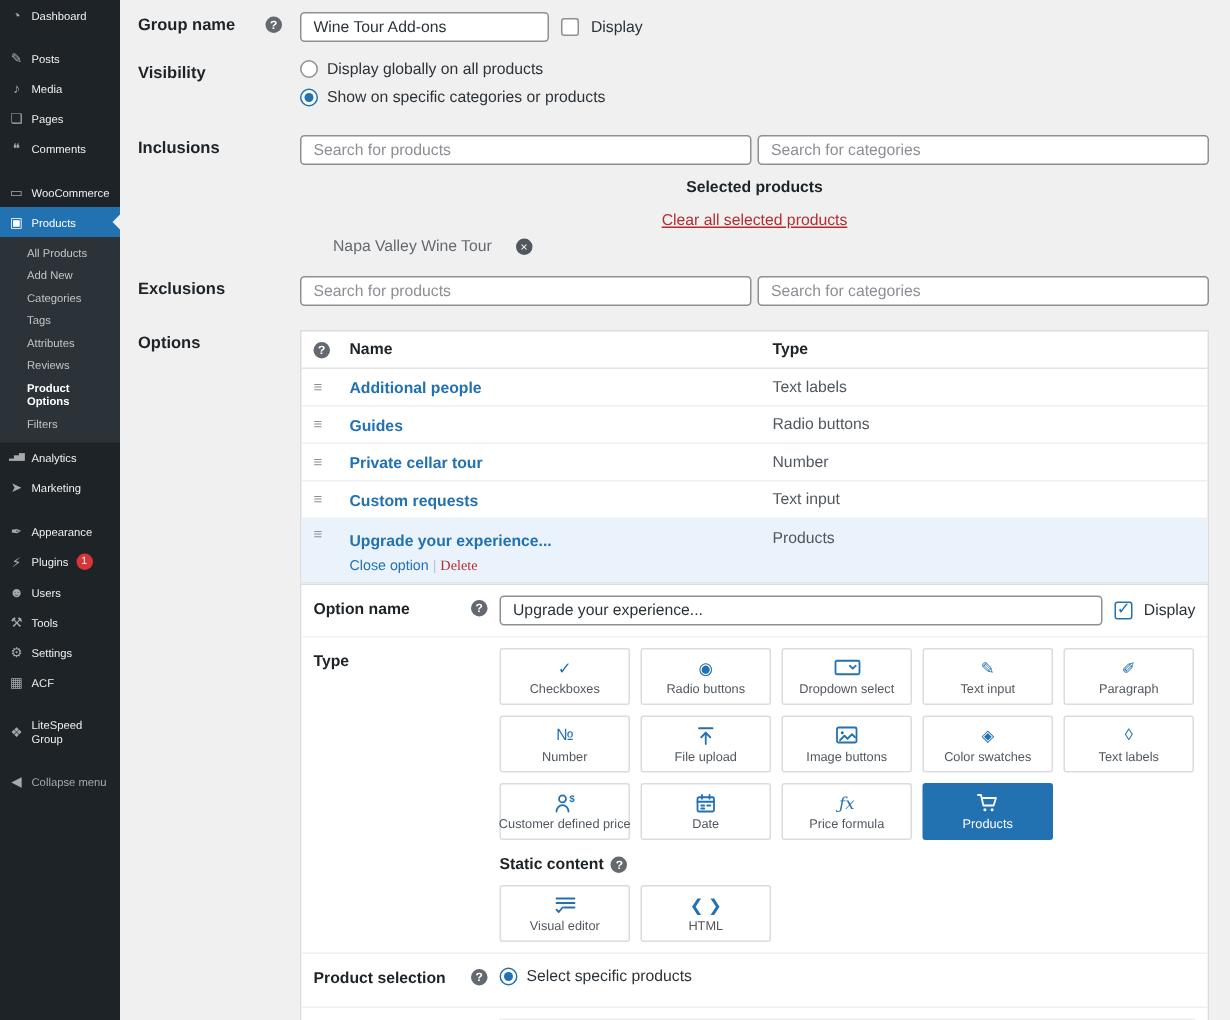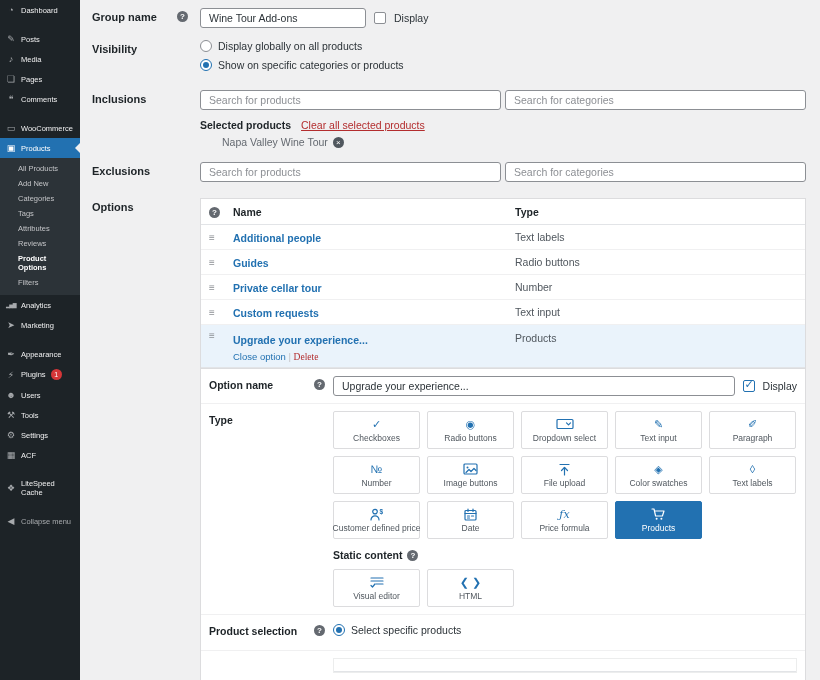--- a/index.html
+++ b/index.html
@@ -33,24 +33,24 @@
   .cb { width:12px; height:12px; flex:none; border:1px solid #8c8f94; border-radius:2px; background:#fff; position:relative; display:inline-block; }
   .cb.checked { border-color:#2271b1; }
   .cb.checked::after { content:"\2713"; position:absolute; left:1px; top:-3px; color:#2271b1; font-size:11px; font-weight:bold; }
   .cb-label { font-size:10.5px; color:#2c3338; }
   .rb { width:12px; height:12px; flex:none; border:1px solid #8c8f94; border-radius:50%; background:#fff; position:relative; display:inline-block; }
   .rb.checked { border-color:#2271b1; }
   .rb.checked::after { content:""; position:absolute; left:2px; top:2px; width:6px; height:6px; border-radius:50%; background:#2271b1; }
   .radio-line { display:flex; align-items:center; gap:6px; font-size:10.5px; color:#2c3338; margin-bottom:7px; }
   .two-col { display:flex; gap:4px; }
   .two-col .ti { flex:1; }
-  .sel-line { font-size:10.5px; margin:9px 0 5px; display:flex; gap:10px; align-items:center; }
+  .sel-line { font-size:10.5px; margin:9px 0 5px; display:flex; gap:10px; align-items:center;flex-direction:column; }
   .sel-line b { font-size:10.5px; }
   .red-link { color:#b32d2e; text-decoration:underline; cursor:pointer; font-size:10.5px; }
-  .tag-line { display:flex; align-items:center; gap:5px; font-size:10.5px; color:#646970; margin-left:8px;padding-left:14px; }
+  .tag-line { display:flex; align-items:center; gap:16px; font-size:10.5px; color:#646970; margin-left:8px;padding-left:14px; }
   .x-badge { width:11px; height:11px; border-radius:50%; background:#50575e; color:#fff; font-size:8px; display:inline-flex; align-items:center; justify-content:center; cursor:pointer; }
 
   
   .opt-table { flex:1; background:#fff; border:1px solid #dcdcde; }
   .ot-header { display:flex; align-items:center; padding:6px 8px; border-bottom:1px solid #e2e4e7; font-weight:bold; font-size:10.5px; }
   .c-help { width:24px; flex:none; }
   .c-name { flex:1; }
   .c-type { flex:1; }
   .ot-row { display:flex; align-items:center; padding:0 8px; height:25px; border-bottom:1px solid #f0f0f1; }
   .ot-row .drag, .pt-row .drag { width:24px; flex:none; color:#8c8f94; font-size:10px; cursor:grab; }
@@ -154,21 +154,21 @@
       <span class="mi">⚙</span>
       <span>Settings</span>
     </div>
     <div class="menu-item">
       <span class="mi">▦</span>
       <span>ACF</span>
     </div>
     <div class="sgap"></div>
     <div class="menu-item">
       <span class="mi">❖</span>
-      <span>LiteSpeed Cache</span>
+      <span>LiteSpeed Group</span>
     </div>
     <div class="sgap"></div>
     <div class="menu-item muted">
       <span class="mi">◀</span>
       <span>Collapse menu</span>
     </div>
   </div>
 
 <div class="content">
 
@@ -316,37 +316,37 @@
                 <div class="type-btn">
                   <span class="ticon">✐</span>
                   <span class="tlabel">Paragraph</span>
                 </div>
                 <div class="type-btn">
                   <span class="ticon">№</span>
                   <span class="tlabel">Number</span>
                 </div>
                 <div class="type-btn">
                   <span class="ticon">
+                    <svg class="ic" width="13" height="13" viewBox="0 0 13 13" stroke="currentColor" fill="none" stroke-width="1.2" stroke-linecap="round" stroke-linejoin="round">
+                      <path d="M2 1.5h9"></path>
+                      <path d="M6.5 12V4.5"></path>
+                      <path d="M3.5 7.5l3-3 3 3"></path>
+                    </svg>
+                  </span>
+                  <span class="tlabel">File upload</span>
+                </div>
+                <div class="type-btn">
+                  <span class="ticon">
                     <svg class="ic" width="15" height="12" viewBox="0 0 15 12" stroke="currentColor" fill="none" stroke-width="1.2" stroke-linecap="round" stroke-linejoin="round">
                       <rect x="1" y="1" width="13" height="10" rx="1"></rect>
                       <circle cx="4.5" cy="4.5" r="1" fill="currentColor" stroke="none"></circle>
                       <path d="M3 9.5l3-3 2 2 3-3 2 2"></path>
                     </svg>
                   </span>
                   <span class="tlabel">Image buttons</span>
-                </div>
-                <div class="type-btn">
-                  <span class="ticon">
-                    <svg class="ic" width="13" height="13" viewBox="0 0 13 13" stroke="currentColor" fill="none" stroke-width="1.2" stroke-linecap="round" stroke-linejoin="round">
-                      <path d="M2 1.5h9"></path>
-                      <path d="M6.5 12V4.5"></path>
-                      <path d="M3.5 7.5l3-3 3 3"></path>
-                    </svg>
-                  </span>
-                  <span class="tlabel">File upload</span>
                 </div>
                 <div class="type-btn">
                   <span class="ticon">◈</span>
                   <span class="tlabel">Color swatches</span>
                 </div>
                 <div class="type-btn">
                   <span class="ticon">◊</span>
                   <span class="tlabel">Text labels</span>
                 </div>
                 <div class="type-btn">

